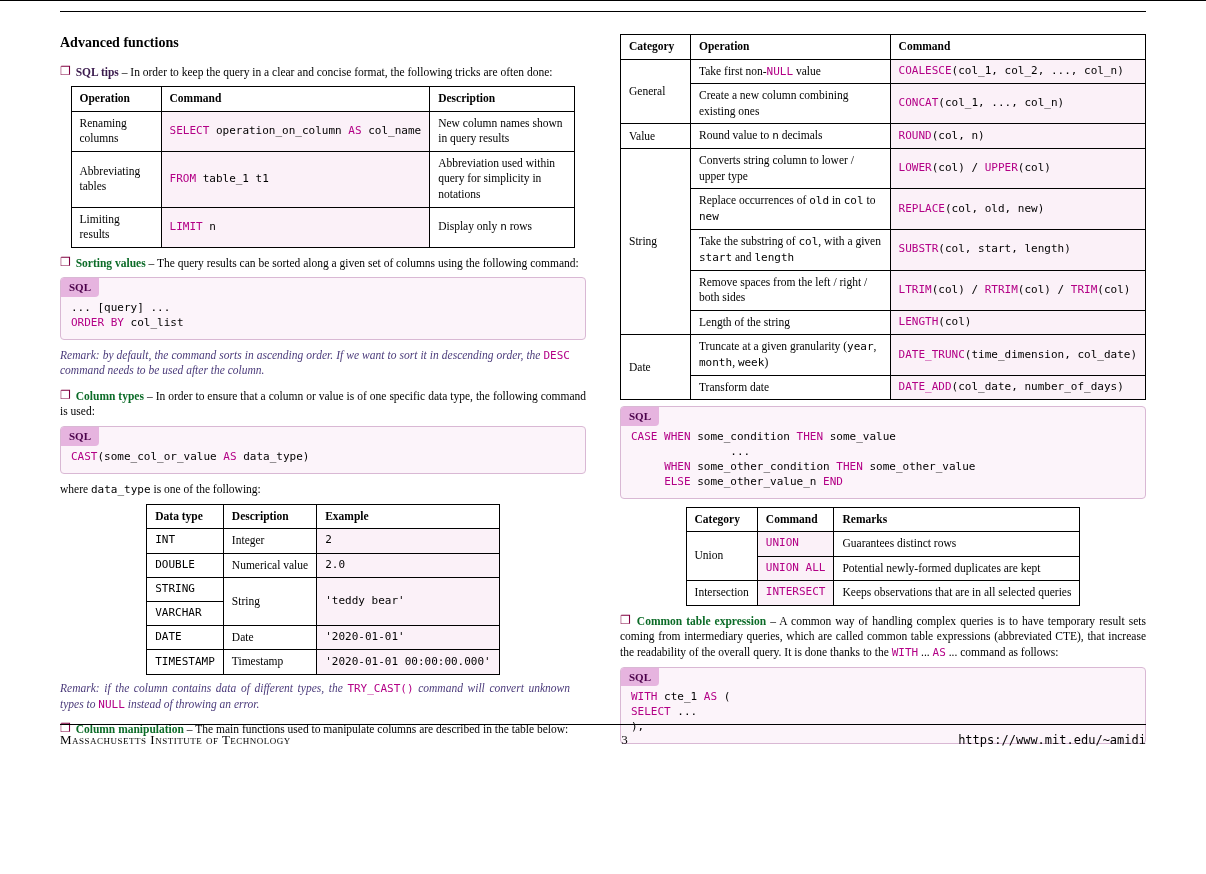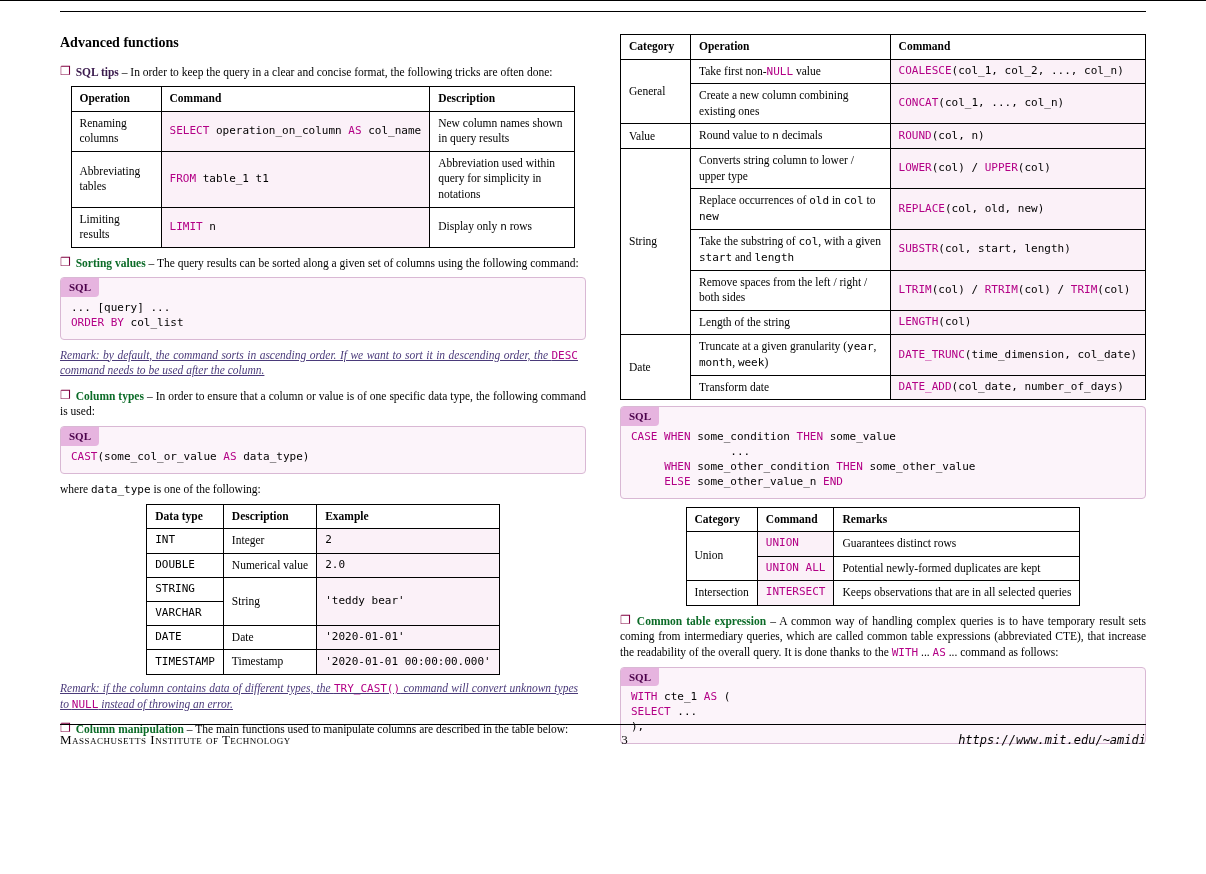--- a/index.html
+++ b/index.html
@@ -96,42 +96,41 @@
     margin: 0;
     padding: 4px 10px 8px 10px;
     font-family: "Consolas","DejaVu Sans Mono", monospace;
     font-size: 11px;
     line-height: 1.35;
     white-space: pre;
   }
   .remark {
     font-style: italic;
     color: #4a3a7a;
-    margin: 4px 8px 8px 0;
+    margin: 4px 16px 8px 0;
     text-align: justify;
-    text-decoration: underline;
   }
   .footer {
     position: absolute;
     left: 60px;
     right: 60px;
     bottom: 16px;
     border-top: 1px solid #000;
     padding-top: 6px;
     display: flex;
     justify-content: space-between;
     align-items: center;
   }
   .footer .mit {
     font-variant: small-caps;
     letter-spacing: 0.5px;
     font-size: 13px;
   }
   .footer .pn { font-size: 13px; }
-  .footer .url { font-family: "Consolas","DejaVu Sans Mono", monospace; font-size: 12px; font-style: italic; }
+  .footer .url { font-family: "Consolas","DejaVu Sans Mono", monospace; font-size: 12px; }
   .center { text-align:center; }
 </style>
 </head>
 <body>
 
 <div class="page">
   <div class="rule-top"></div>
   <div class="columns">
 
     <div class="col">

